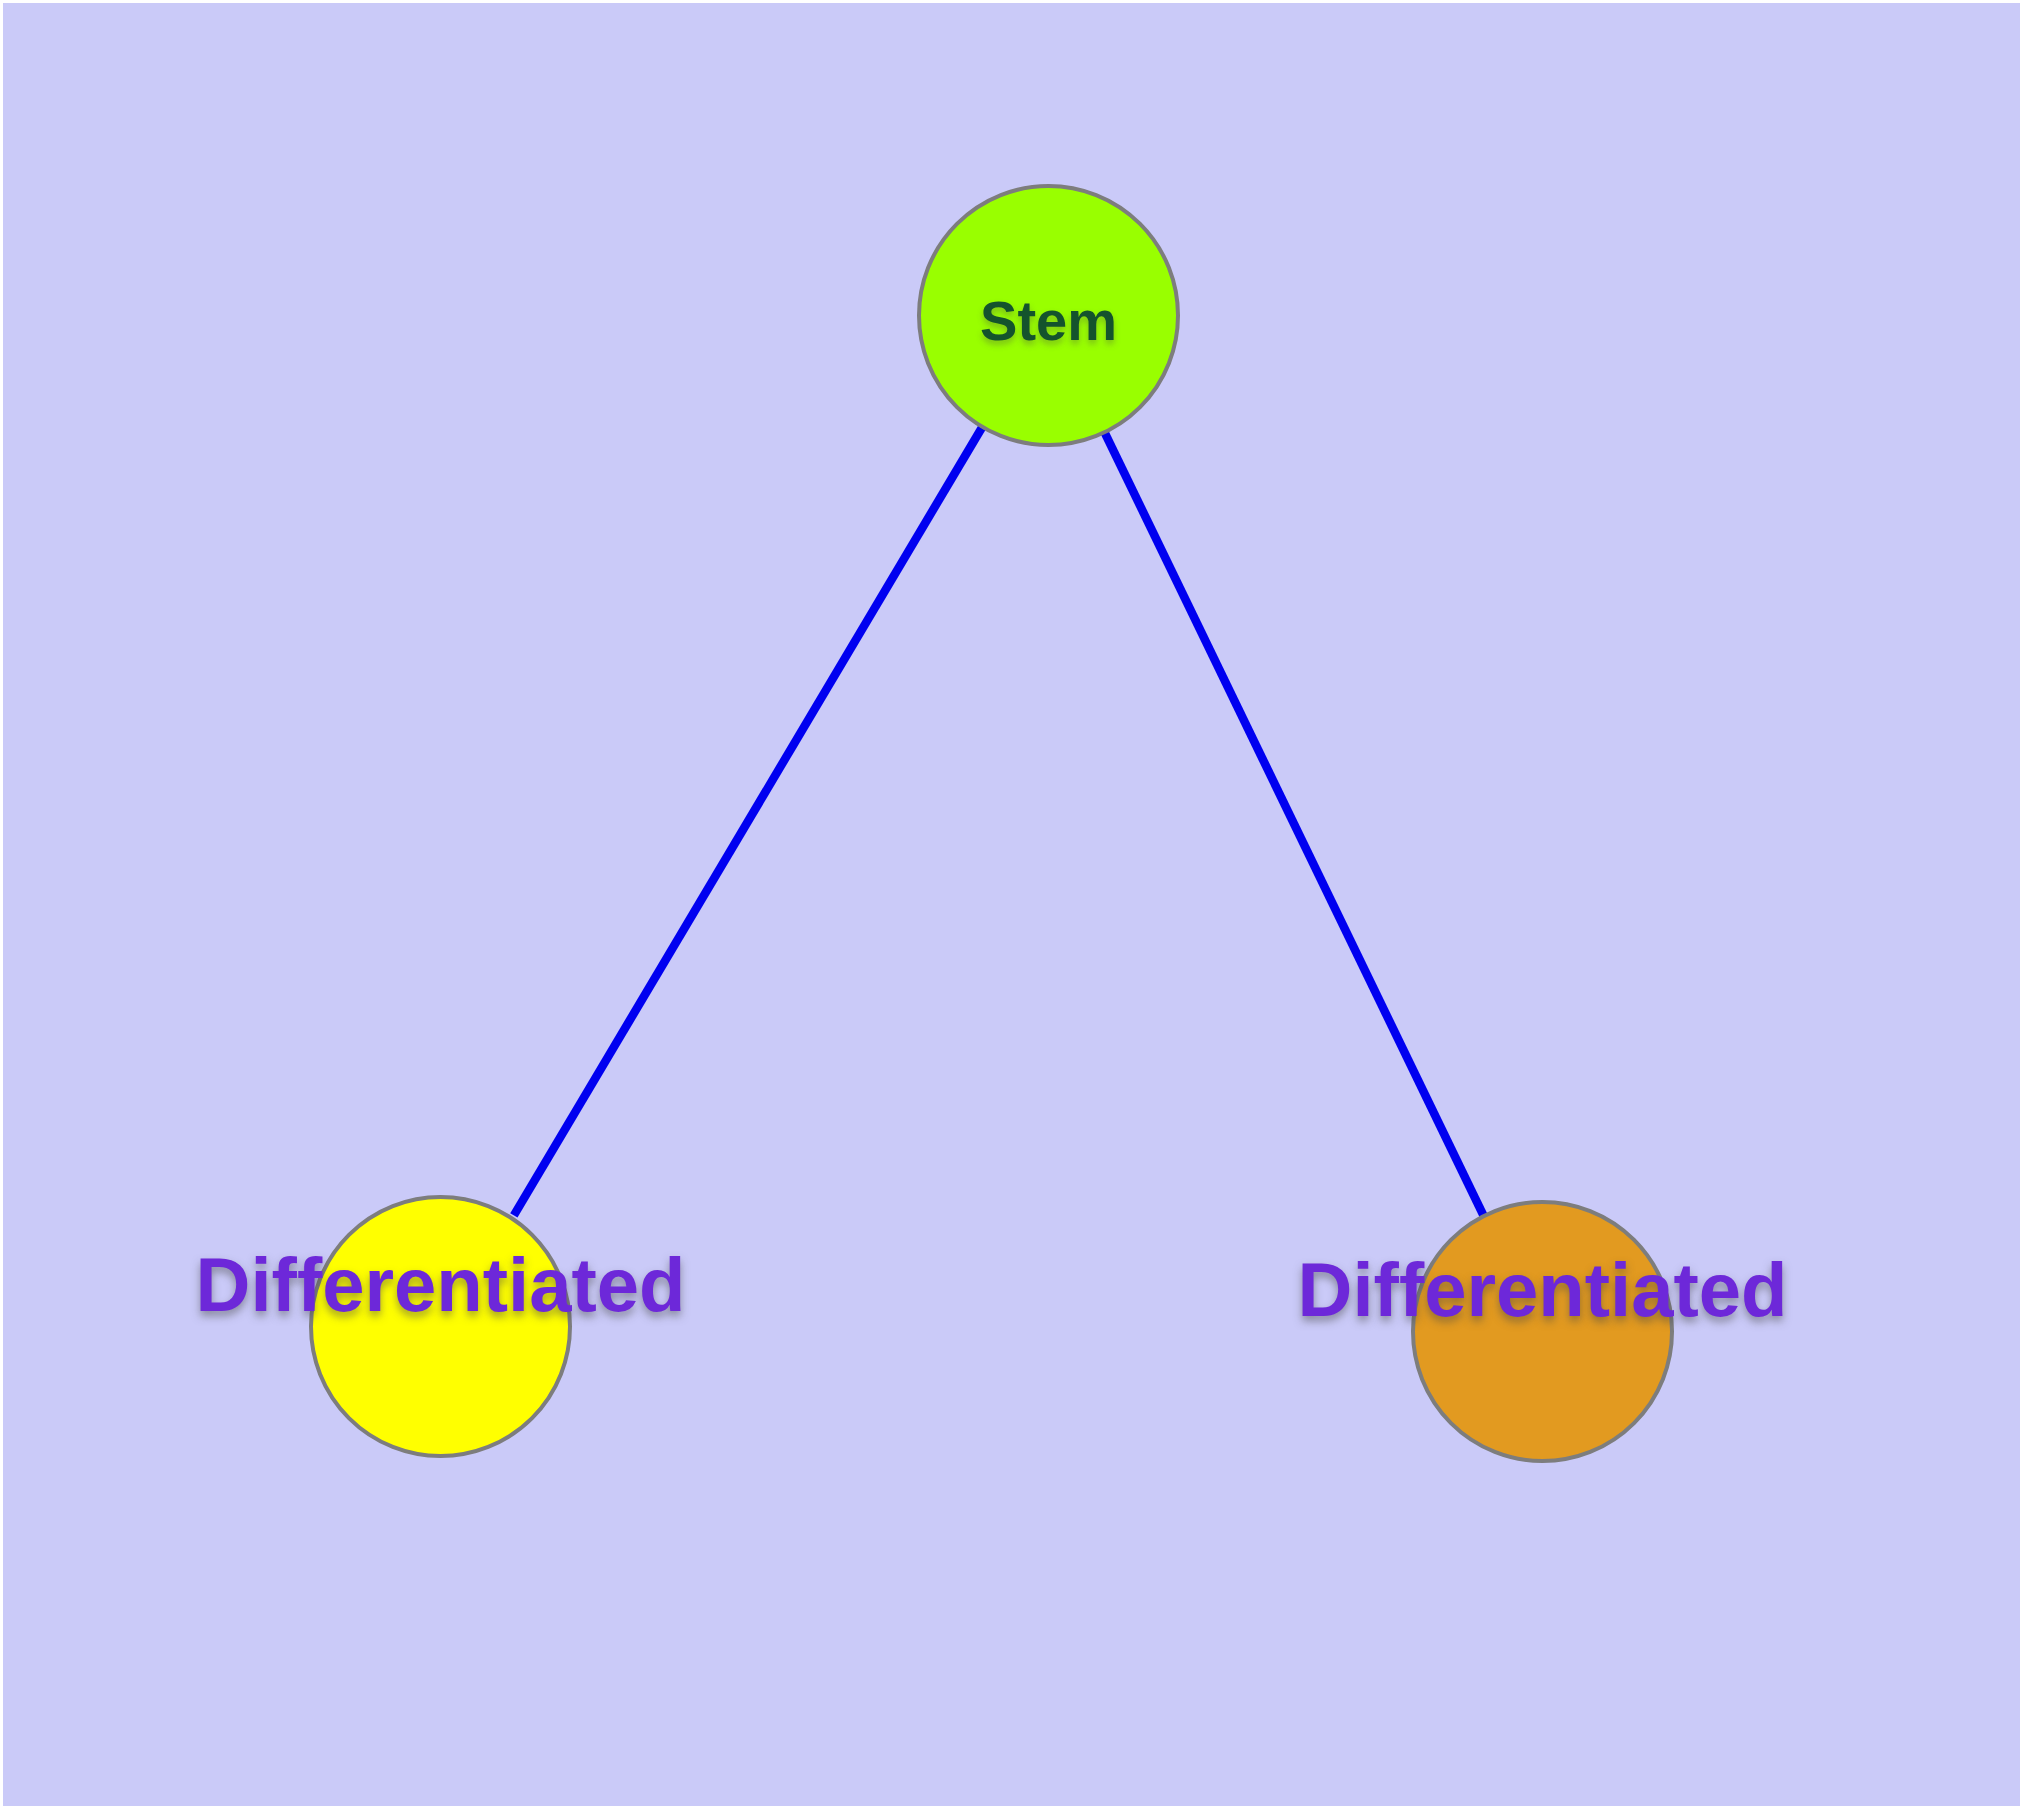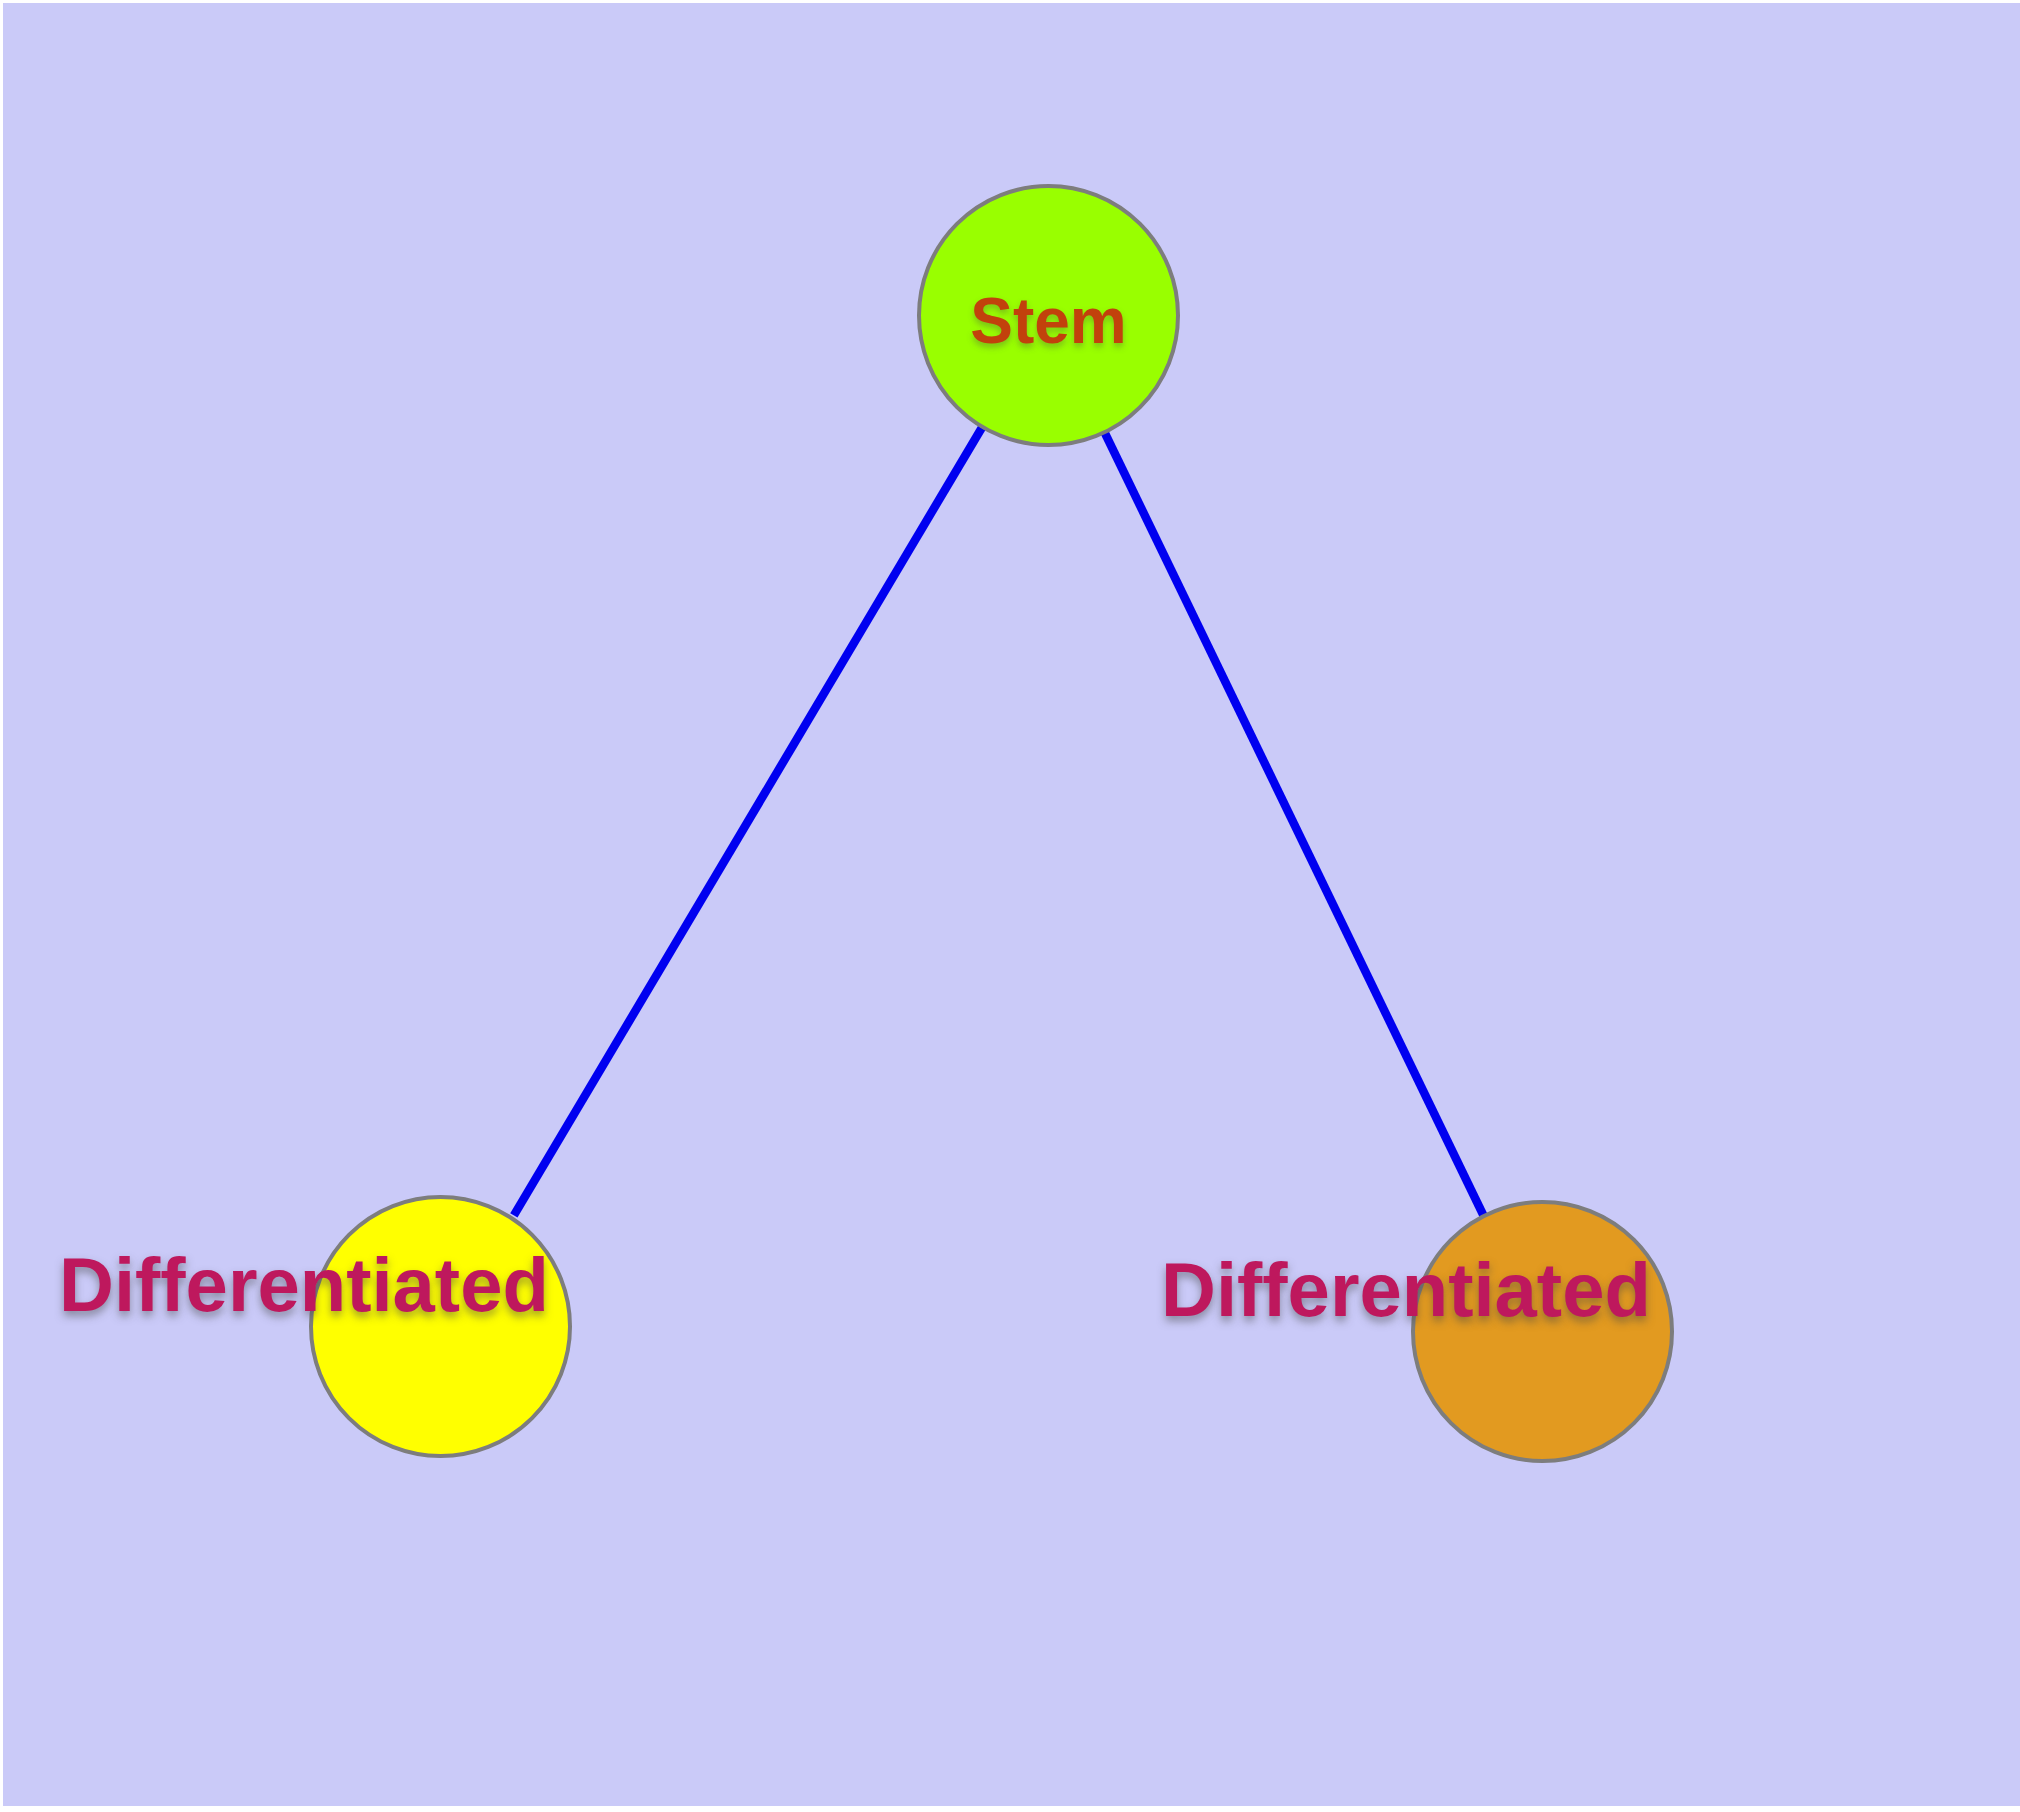--- a/index.html
+++ b/index.html
@@ -31,34 +31,34 @@
     position: absolute;
     box-sizing: border-box;
     border-radius: 50%;
     border: 4.2px solid #7d7d7d;
     display: flex;
     align-items: center;
     justify-content: center;
   }
   .node-label {
     font-weight: bold;
-    font-size: 64px;
-    color: #c2410c;
+    font-size: 56px;
+    color: #14532d;
     padding-top: 10.2px;
     text-shadow: 0 4.2px 6.8px rgba(70, 70, 70, 0.35);
     white-space: nowrap;
   }
   .node-caption {
     position: absolute;
     width: 763px;
-    text-align: left;
+    text-align: center;
     font-weight: bold;
     font-size: 76px;
     line-height: 90px;
-    color: #be185d;
+    color: #6d28d9;
     text-shadow: 0 5.1px 8.5px rgba(70, 70, 70, 0.5);
     pointer-events: none;
   }
   .cap-line {
     display: block;
     white-space: nowrap;
   }
 </style>
 </head>
 <body>

